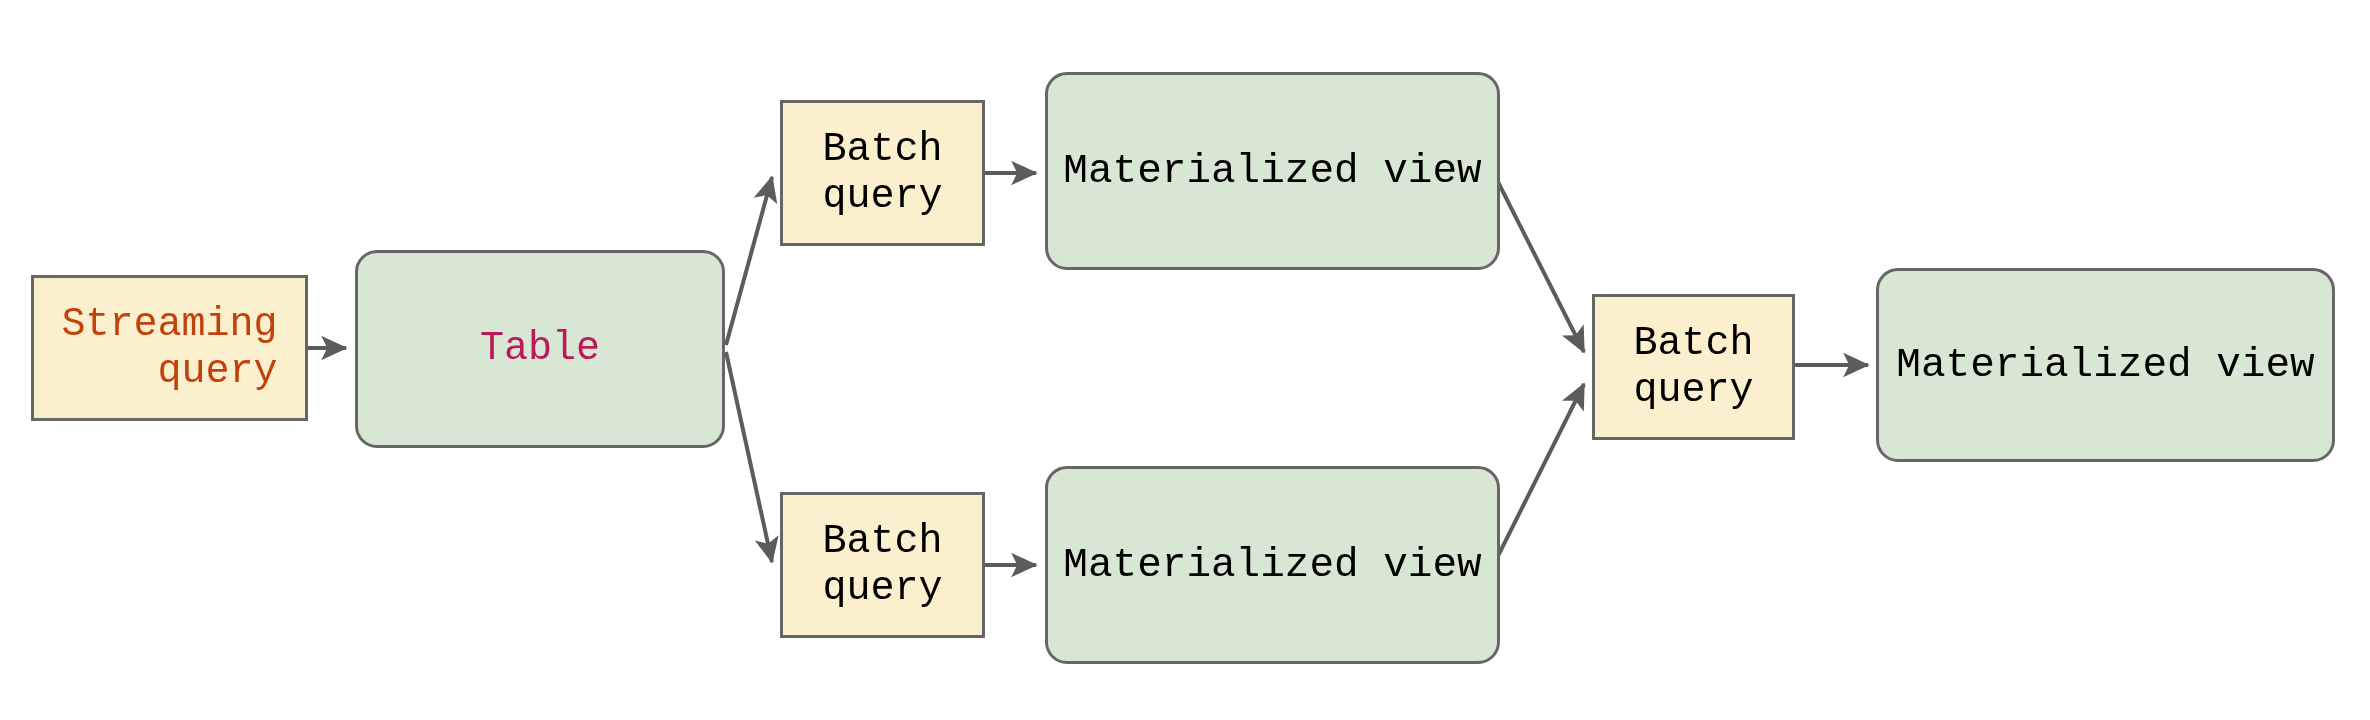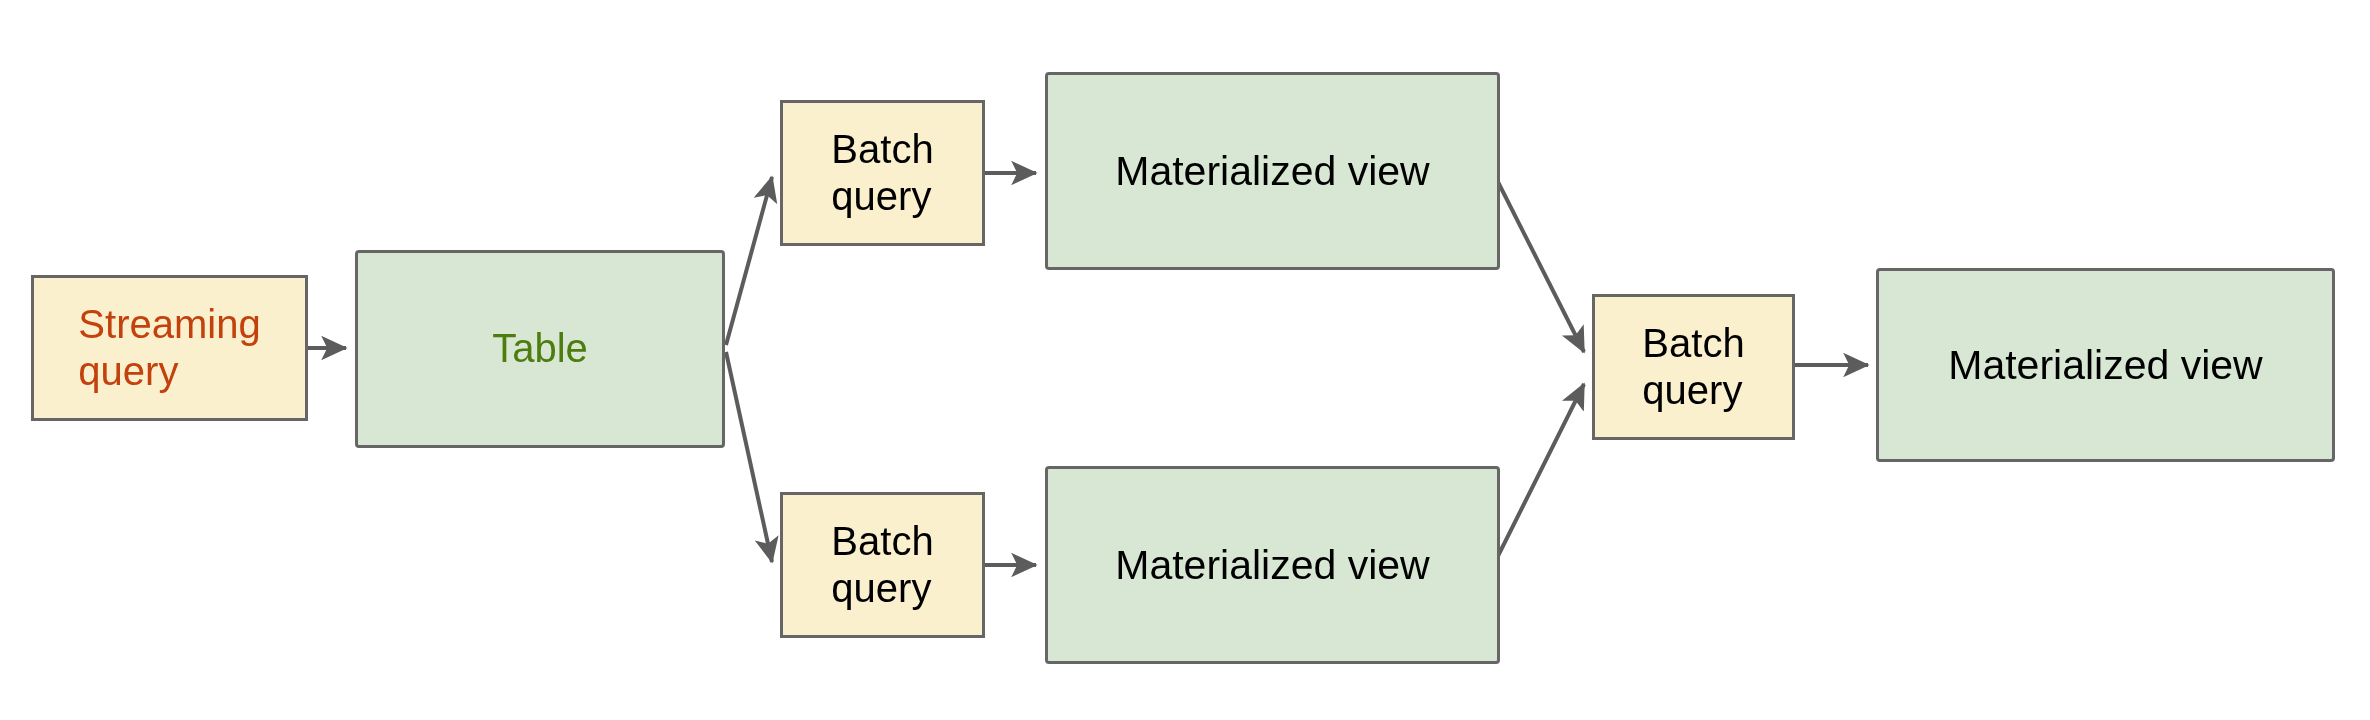--- a/index.html
+++ b/index.html
@@ -25,35 +25,36 @@
     width: 2370px;
     height: 720px;
     pointer-events: none;
   }
   .node {
     position: absolute;
     box-sizing: border-box;
     display: flex;
     align-items: center;
     justify-content: center;
-    text-align: left;
+    text-align: right;
     color: #000000;
     line-height: 1.18;
     border: 3px solid #666666;
     white-space: pre-line;
     z-index: 2;
+    font-family: Liberation Mono, monospace;
   }
   .node-process {
     background: #fbf0cd;
     border-radius: 0;
     font-size: 40px;
   }
   .node-store {
     background: #d8e7d3;
-    border-radius: 4px;
+    border-radius: 22px;
     font-size: 40px;
   }
   .node-store.wide { font-size: 41px; }
 </style>
 </head>
 <body>
 
 <div id="canvas" style="width: 2370px; height: 720px; background: rgb(255, 255, 255);">
 
   <svg id="edge-layer" viewBox="0 0 2370 720" xmlns="http://www.w3.org/2000/svg">
@@ -72,21 +73,21 @@
         <path d="M 1496 560 L 1584 384" fill="none" stroke="#5c5c5c" stroke-width="4" stroke-linecap="butt" marker-end="url(#arrowhead)"></path>
         <path d="M 1795 365 L 1868 365" fill="none" stroke="#5c5c5c" stroke-width="4" stroke-linecap="butt" marker-end="url(#arrowhead)"></path>
       </g>
   </svg>
 
   <div class="node node-process" style="left: 31px; top: 275px; width: 277px; height: 146px; background: rgb(251, 240, 205); border-color: rgb(102, 102, 102); color: #c2410c;">
     <span>Streaming
 query</span>
   </div>
 
-  <div class="node node-store" style="left: 355px; top: 250px; width: 370px; height: 198px; background: rgb(216, 231, 211); border-color: rgb(102, 102, 102); color: #4d7c0f;">
+  <div class="node node-store" style="left: 355px; top: 250px; width: 370px; height: 198px; background: rgb(216, 231, 211); border-color: rgb(102, 102, 102); color: #be185d;">
     <span>Table</span>
   </div>
 
   <div class="node node-process" style="left: 780px; top: 100px; width: 205px; height: 146px; background: rgb(251, 240, 205); border-color: rgb(102, 102, 102); color: rgb(0, 0, 0);">
     <span>Batch
 query</span>
   </div>
 
   <div class="node node-store wide" style="left: 1045px; top: 72px; width: 455px; height: 198px; background: rgb(216, 231, 211); border-color: rgb(102, 102, 102); color: rgb(0, 0, 0);">
     <span>Materialized view</span>

